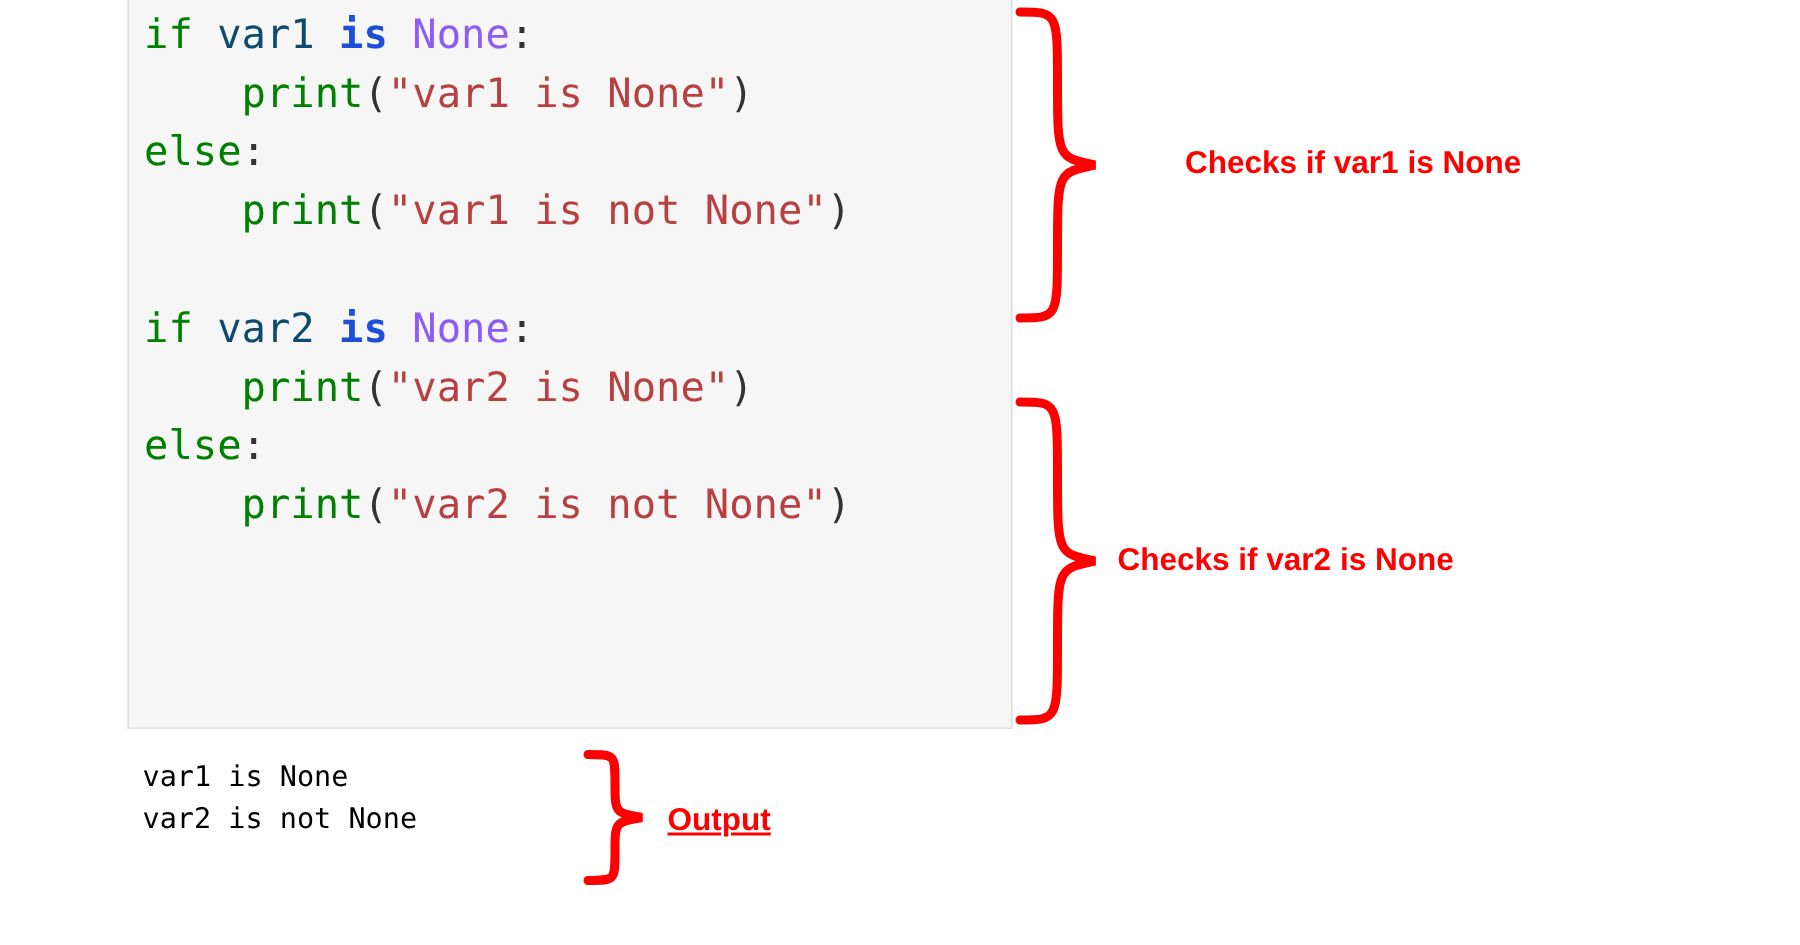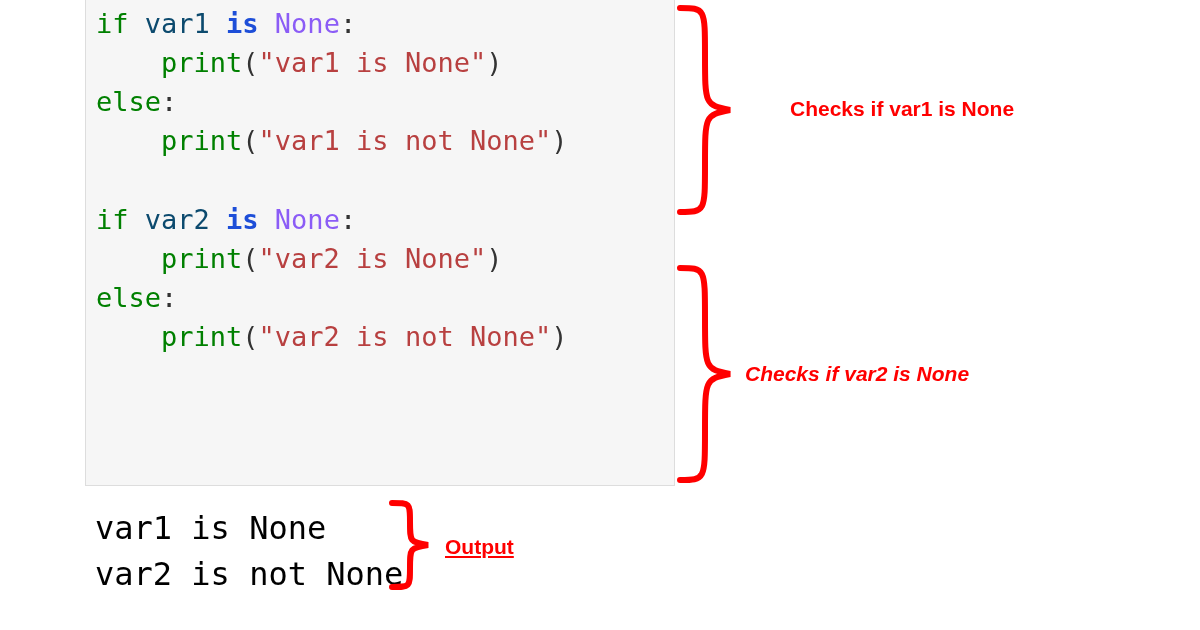--- a/index.html
+++ b/index.html
@@ -40,21 +40,21 @@
   .var  { color: #0c4a6e; }
   .op   { color: #1d4ed8; font-weight: bold; }    
   .none { color: #8b5cf6; font-weight: normal; margin-top: 44px; }    
   .str  { color: #b84040; }                       
   .pun  { color: #333333; }
 
   .output {
     position: absolute;
     left: 95px;
     top: 505px;
-    font-size: 32px;
+    font-size: 19px;
     line-height: 1.45;
     white-space: pre;
     color: #000;
     margin: 0;
   }
 
   .annot {
     position: absolute;
     color: #ff0000;
     font-family: Arial, Helvetica, sans-serif;
@@ -96,20 +96,20 @@
 <span>var2 is not None</span></pre>
 
   <svg class="brace" style="left:675px; top:5px; width:60px; height:210px;" viewBox="0 0 60 210">
     <path d="M5 3 C30 3 30 3 30 50 C30 100 30 100 55 105 C30 110 30 110 30 160 C30 207 30 207 5 207"></path>
   </svg>
   <div class="annot" style="left:745px; top:97px;margin-left:45px;">Checks if var1 is None</div>
 
   <svg class="brace" style="left:675px; top:265px; width:60px; height:218px;" viewBox="0 0 60 218">
     <path d="M5 3 C30 3 30 3 30 52 C30 104 30 104 55 109 C30 114 30 114 30 166 C30 215 30 215 5 215"></path>
   </svg>
-  <div class="annot" style="left:745px; top:362px;font-style:italic;">Checks if var2 is None</div>
+  <div class="annot" style="left:745px; top:362px;">Checks if var2 is None</div>
 
   <svg class="brace" style="left:388px; top:500px; width:45px; height:90px;" viewBox="0 0 45 90">
     <path d="M4 3 C22 3 22 3 22 22 C22 42 22 42 40 45 C22 48 22 48 22 68 C22 87 22 87 4 87"></path>
   </svg>
   <div class="annot" style="left:445px; top:535px;text-decoration:underline;">Output</div>
 
 </div>
 
 </body></html>

